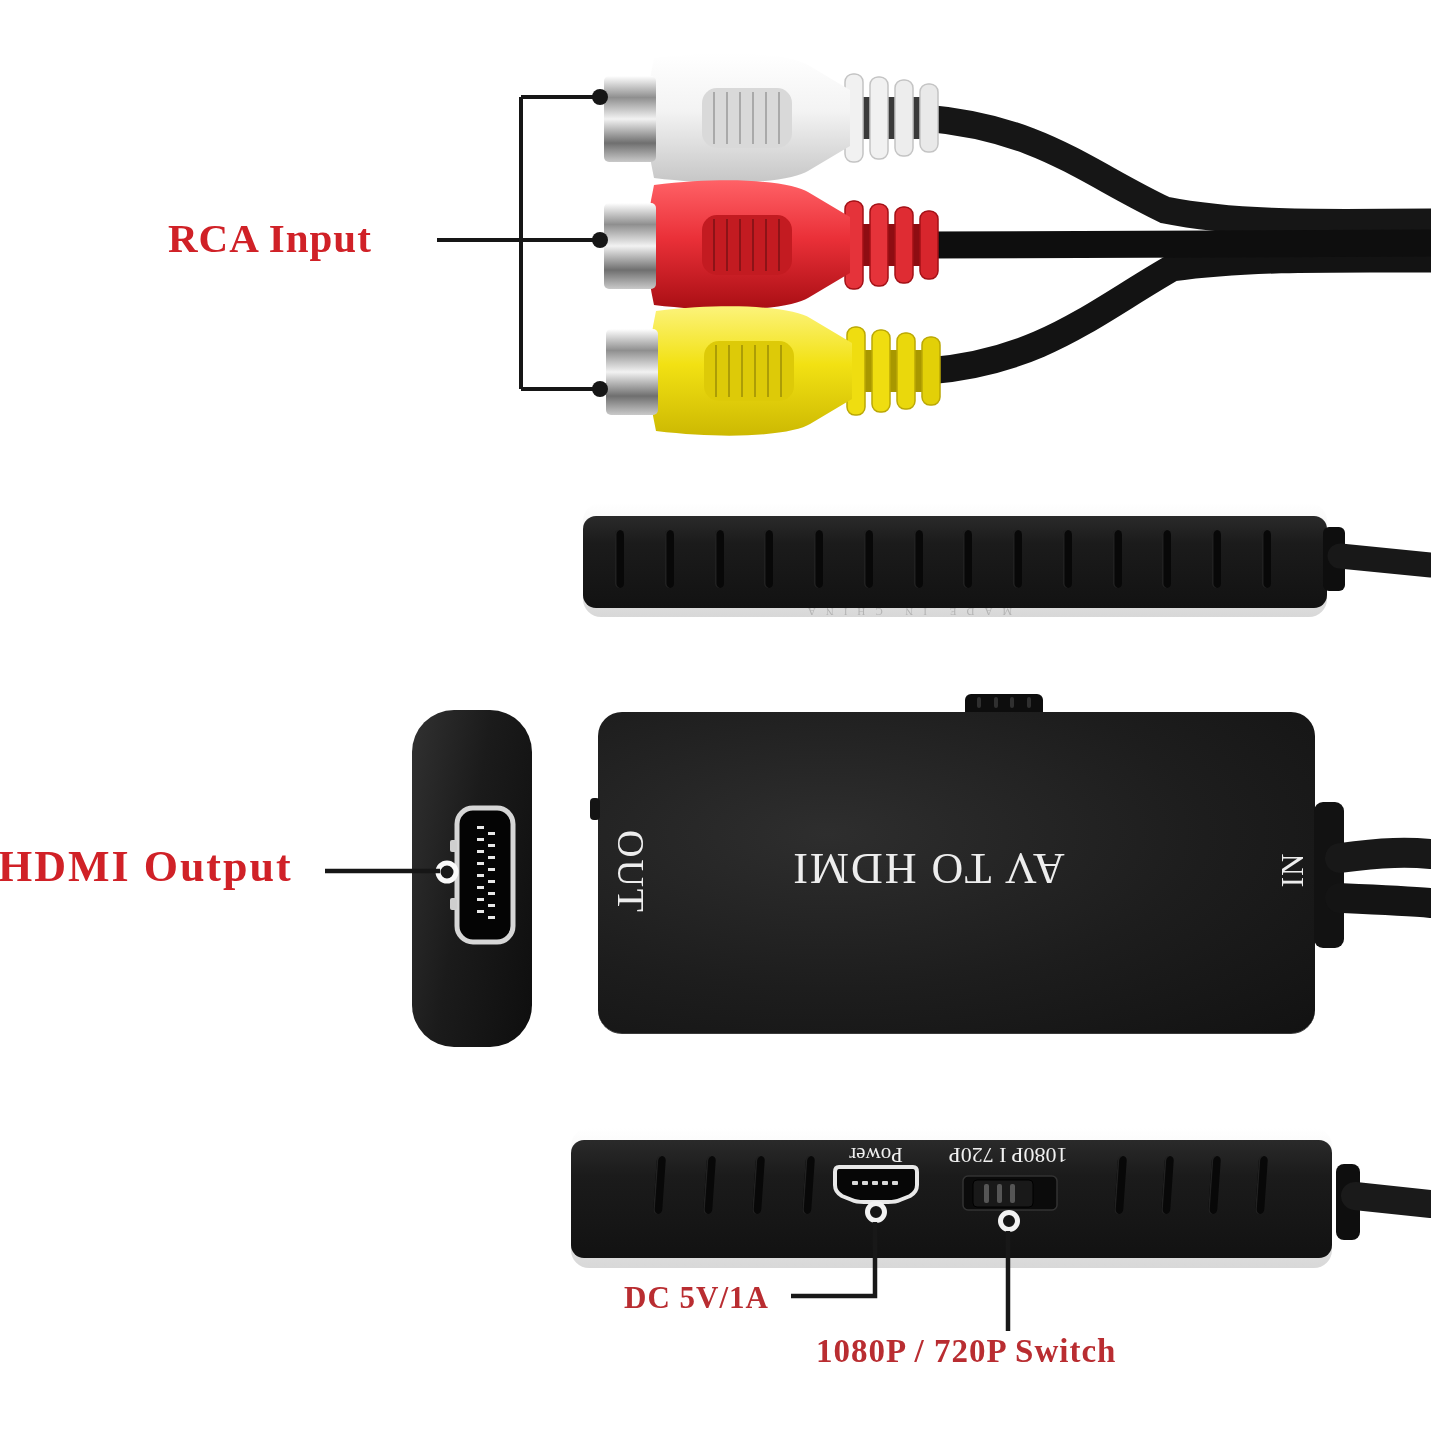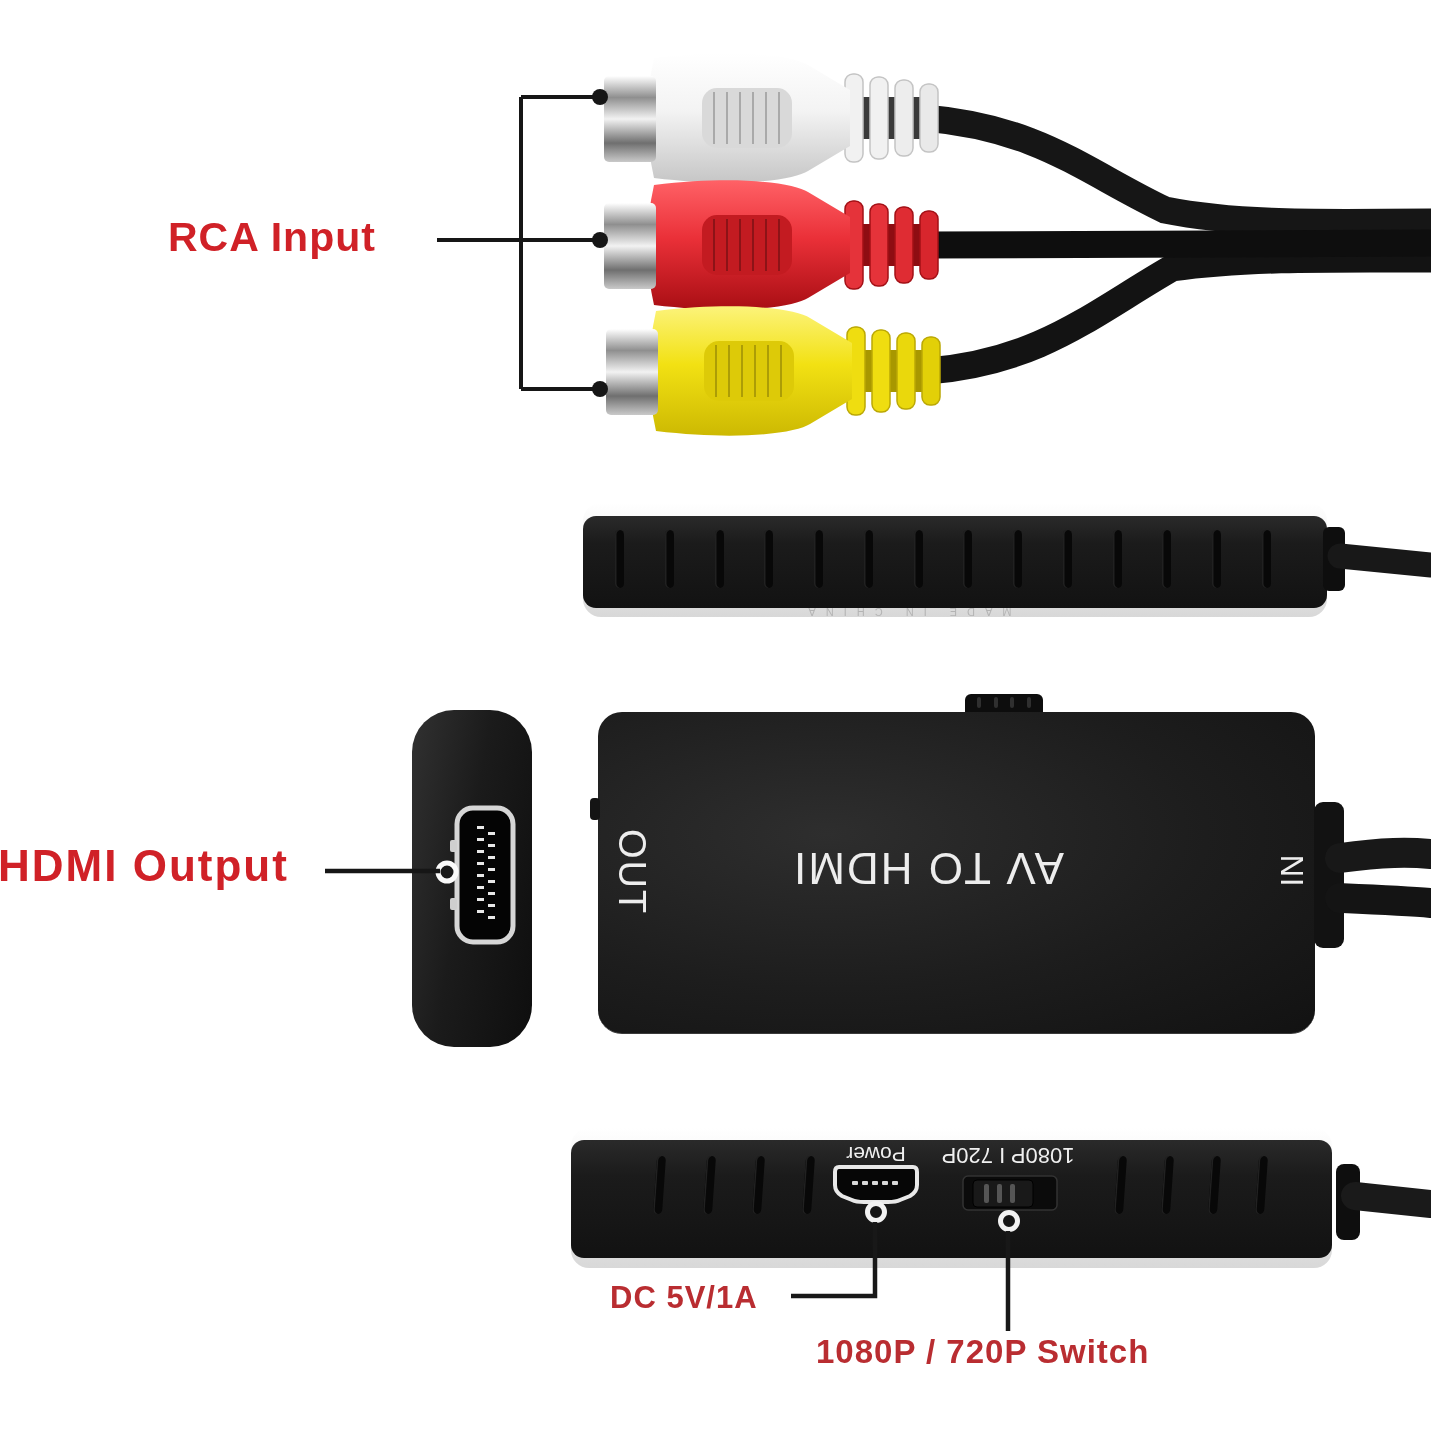--- a/index.html
+++ b/index.html
@@ -1,27 +1,27 @@
 <!DOCTYPE html>
 <html><head>
 <meta charset="utf-8">
 <style>
   html,body{margin:0;padding:0;background:#fff;}
   .stage{position:relative;width:1431px;height:1373px;background:#fff;overflow:hidden;
-         font-family:Liberation Sans, sans-serif;}
+         font-family:Liberation Serif, serif;}
   .abs{position:absolute;}
   .centered{position:absolute;transform:translate(-50%,-50%);white-space:nowrap;}
   
   .stage{--red:#d02127;--red2:#b92d31;--ink:#161616;--devblack:#1e1e1e;}
   
   .callout-label{color:var(--red);font-weight:600;letter-spacing:1px;white-space:nowrap;}
   .callout-label.dark{color:var(--red2);font-weight:700;}
   #rca-label{left:168px;top:214px;font-size:41px;}
   #hdmi-label{left:-2px;top:841px;font-size:44px;letter-spacing:2px;}
-  #dc-label{left:610px;top:1280px;font-size:31px;}
+  #dc-label{left:624px;top:1280px;font-size:31px;}
   #sw-label{left:816px;top:1333px;font-size:33px;}
   
   .bar-outer{background:linear-gradient(#ffffff,#d8d8d8);border-radius:18px;}
   .bar-inner{background:linear-gradient(#2a2a2a,#1b1b1b 30%,#121212);border-radius:13px;}
   #topbar-outer{left:583px;top:503px;width:744px;height:114px;}
   #topbar-inner{left:583px;top:516px;width:744px;height:92px;}
   #botbar-outer{left:571px;top:1128px;width:761px;height:140px;}
   #botbar-inner{left:571px;top:1140px;width:761px;height:118px;}
   .vent-row{display:flex;justify-content:space-between;align-items:center;}
   .vent{width:9px;height:58px;border-radius:5px;background:#080808;

